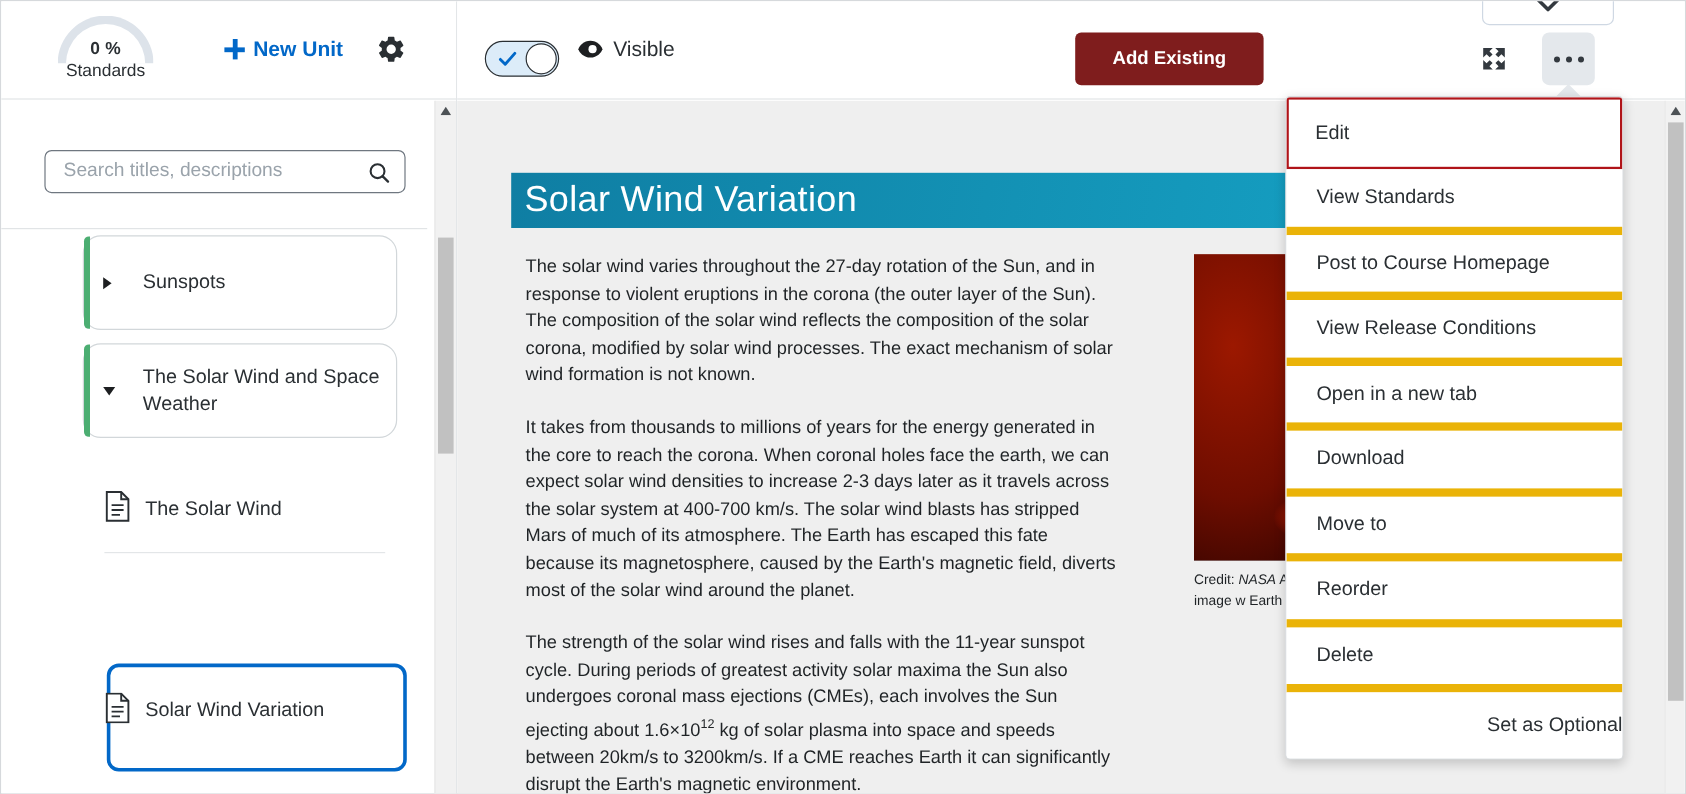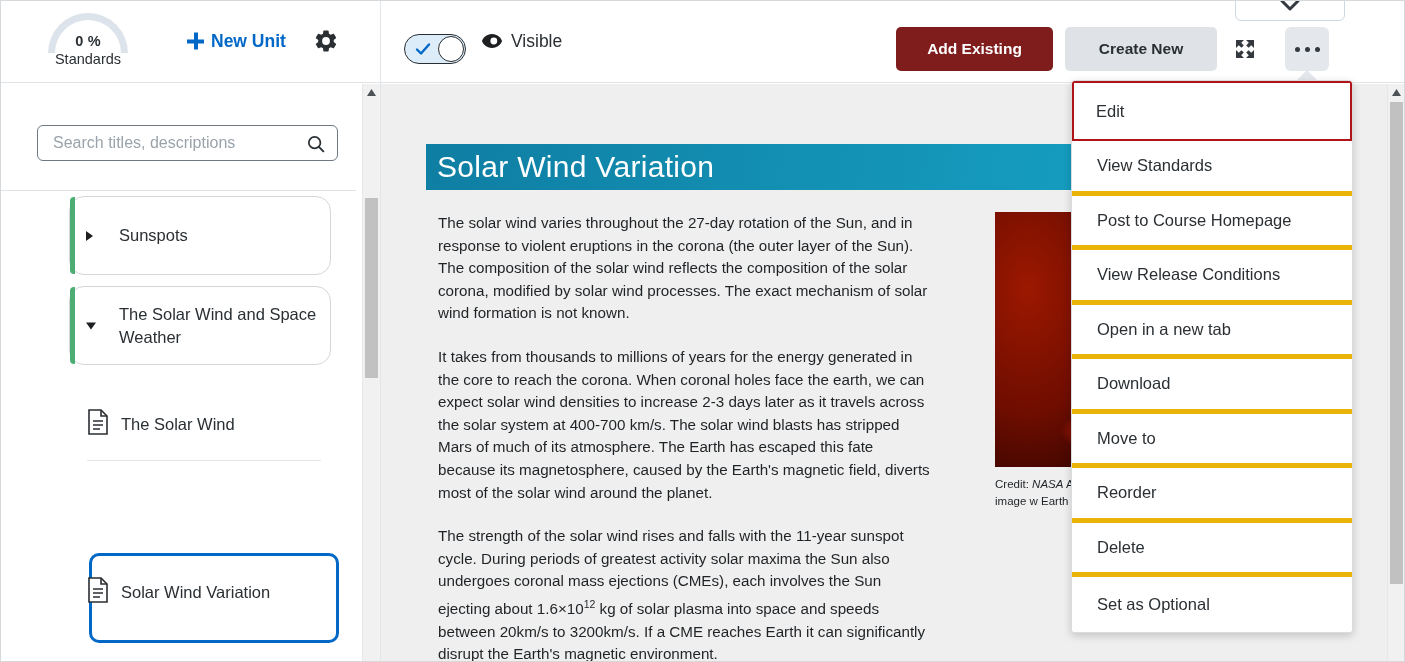--- a/index.html
+++ b/index.html
@@ -341,24 +341,24 @@
     border: 1px solid #dadde0;
     border-radius: 4px;
     box-shadow: 0 3px 9px rgba(0,0,0,.18);
     z-index: 40;
     overflow: hidden;
   }
   .menu-item {
     height: 54.5px; display: flex; align-items: center;
     padding-left: 25px; box-sizing: border-box;
     font-size: 16.5px; color: #2a2f33;
-    border-bottom: 5px solid #eab308;
+    border-bottom: 7px solid #eab308;
     cursor: pointer; background: #fff;
   }
-  .menu-item:last-child { border-bottom: none; }
+  .menu-item:last-child { border-bottom: none; justify-content: flex-end; }
   .menu-item.highlighted {
     border: 2.5px solid #b01419;
     height: 60px;
     padding-left: 22px;
     box-sizing: border-box;
   }
 </style>
 </head>
 <body>
 
@@ -478,21 +478,20 @@
       <div id="top-select">
         <span>
           <svg width="20" height="13" viewBox="0 0 20 13">
             <polyline points="2,2 10,10 18,2" fill="none" stroke="#33393f" stroke-width="3" stroke-linecap="round" stroke-linejoin="round"></polyline>
           </svg>
         </span>
       </div>
 
       <button id="add-existing-btn" class="tool-btn">Add Existing</button>
 
-      <button id="create-new-btn" class="tool-btn">Create New</button>
 
       <button id="expand-btn">
         <svg width="24" height="24" viewBox="0 0 24 24">
           <path fill="#33393f" d="M3 3h8L8.2 5.8l2.6 2.6-2.4 2.4-2.6-2.6L3 11zM21 3v8l-2.8-2.8-2.6 2.6-2.4-2.4 2.6-2.6L13 3zM3 21v-8l2.8 2.8 2.6-2.6 2.4 2.4-2.6 2.6L11 21zM21 21h-8l2.8-2.8-2.6-2.6 2.4-2.4 2.6 2.6L21 13z"></path>
         </svg>
       </button>
 
       <button id="more-btn">
         <span class="dots">
           <i></i>

